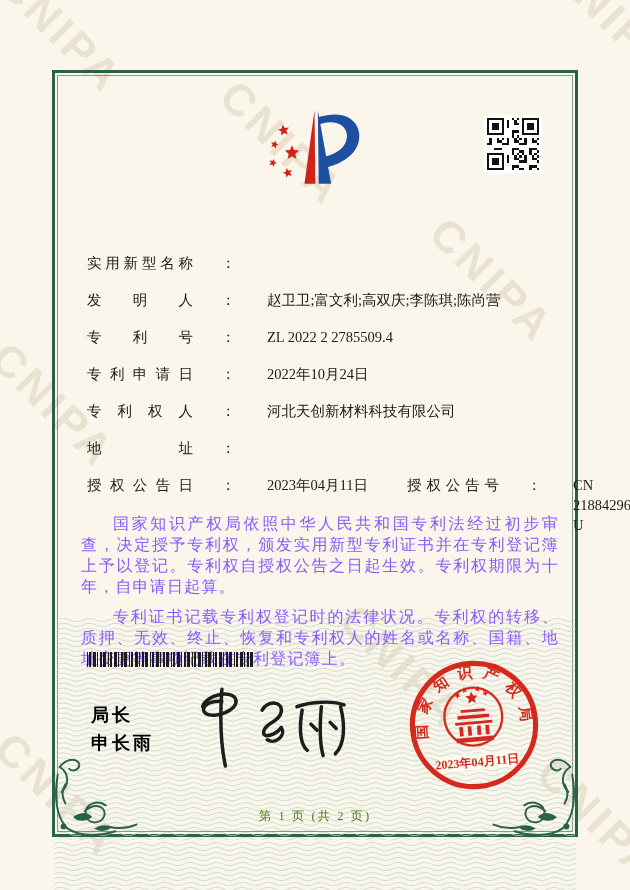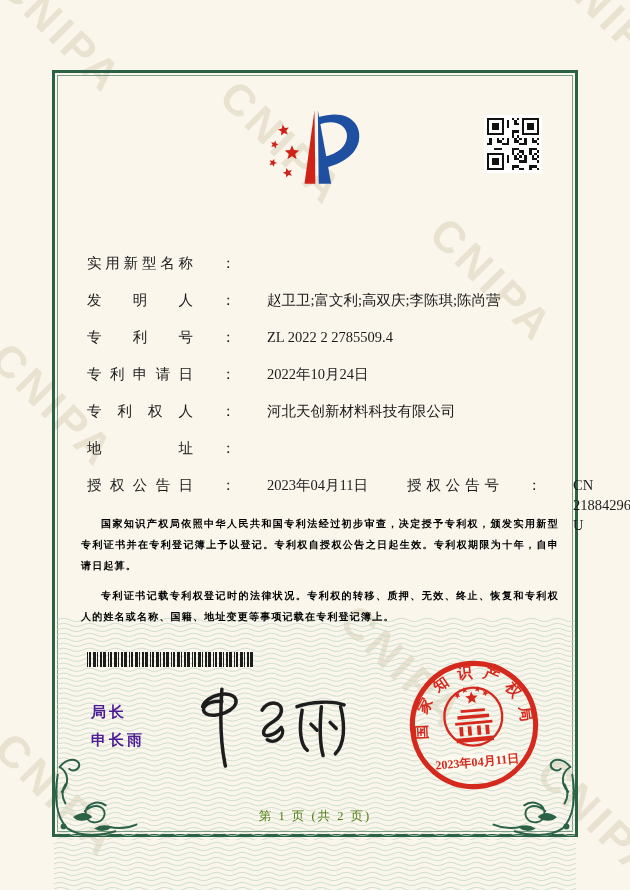--- a/index.html
+++ b/index.html
@@ -37,27 +37,27 @@
   .qr{left:429px;top:42px;width:58px;height:58px;background:#fff;padding:3px;}
   .title{left:0;top:122px;width:100%;text-align:center;font-size:31px;font-weight:bold;
          letter-spacing:7px;color:#141414;}
   .fields{left:32px;top:180px;width:468px;}
   .frow{display:flex;margin-bottom:17px;font-size:14.5px;line-height:20px;color:#1b1b1b;gap:28px;}
   .flabel{flex:none;width:106px;text-align:justify;text-align-last:justify;}
   .flabel-sm{width:92px;}
   .fcolon{flex:none;width:18px;text-align:left;}
   .fvalue{flex:1;}
   .gdate{flex:none;width:112px;}
-  .paras{left:26px;top:440px;width:478px;font-size:10px;line-height:21px;
-         letter-spacing:1.2px;text-align:justify;color:#000000;font-weight:bold;}
+  .paras{left:26px;top:440px;width:478px;font-size:16px;line-height:21px;
+         letter-spacing:1.2px;text-align:justify;color:#8b5cf6;}
   .paras p{text-indent:2em;margin-bottom:9px;}
   .barcode{left:32px;top:579px;width:170px;height:15px;font-size:0;overflow:hidden;}
   .barcode span{display:inline-block;height:100%;background:#1c1c1c;}
   .signer{left:36px;font-family:Liberation Sans, sans-serif;
-          font-weight:600;font-size:15px;letter-spacing:3px;color:#4c1d95;}
+          font-weight:600;font-size:18px;letter-spacing:3px;color:#000000;}
   .signer-title{top:630px;}
   .signer-name{top:658px;}
   .sig-svg{left:120px;top:604px;width:195px;height:96px;}
   .seal{left:349px;top:582px;width:140px;height:140px;transform:rotate(-5deg);z-index:5;}
   .page-num{left:0;top:735px;width:100%;text-align:center;font-size:12.5px;
             letter-spacing:2px;color:#4d7c0f;}
   .flourish{bottom:-4px;width:96px;height:96px;}
   .flourish-left{left:-3px;}
   .flourish-right{right:-3px;transform:scaleX(-1);}
   

